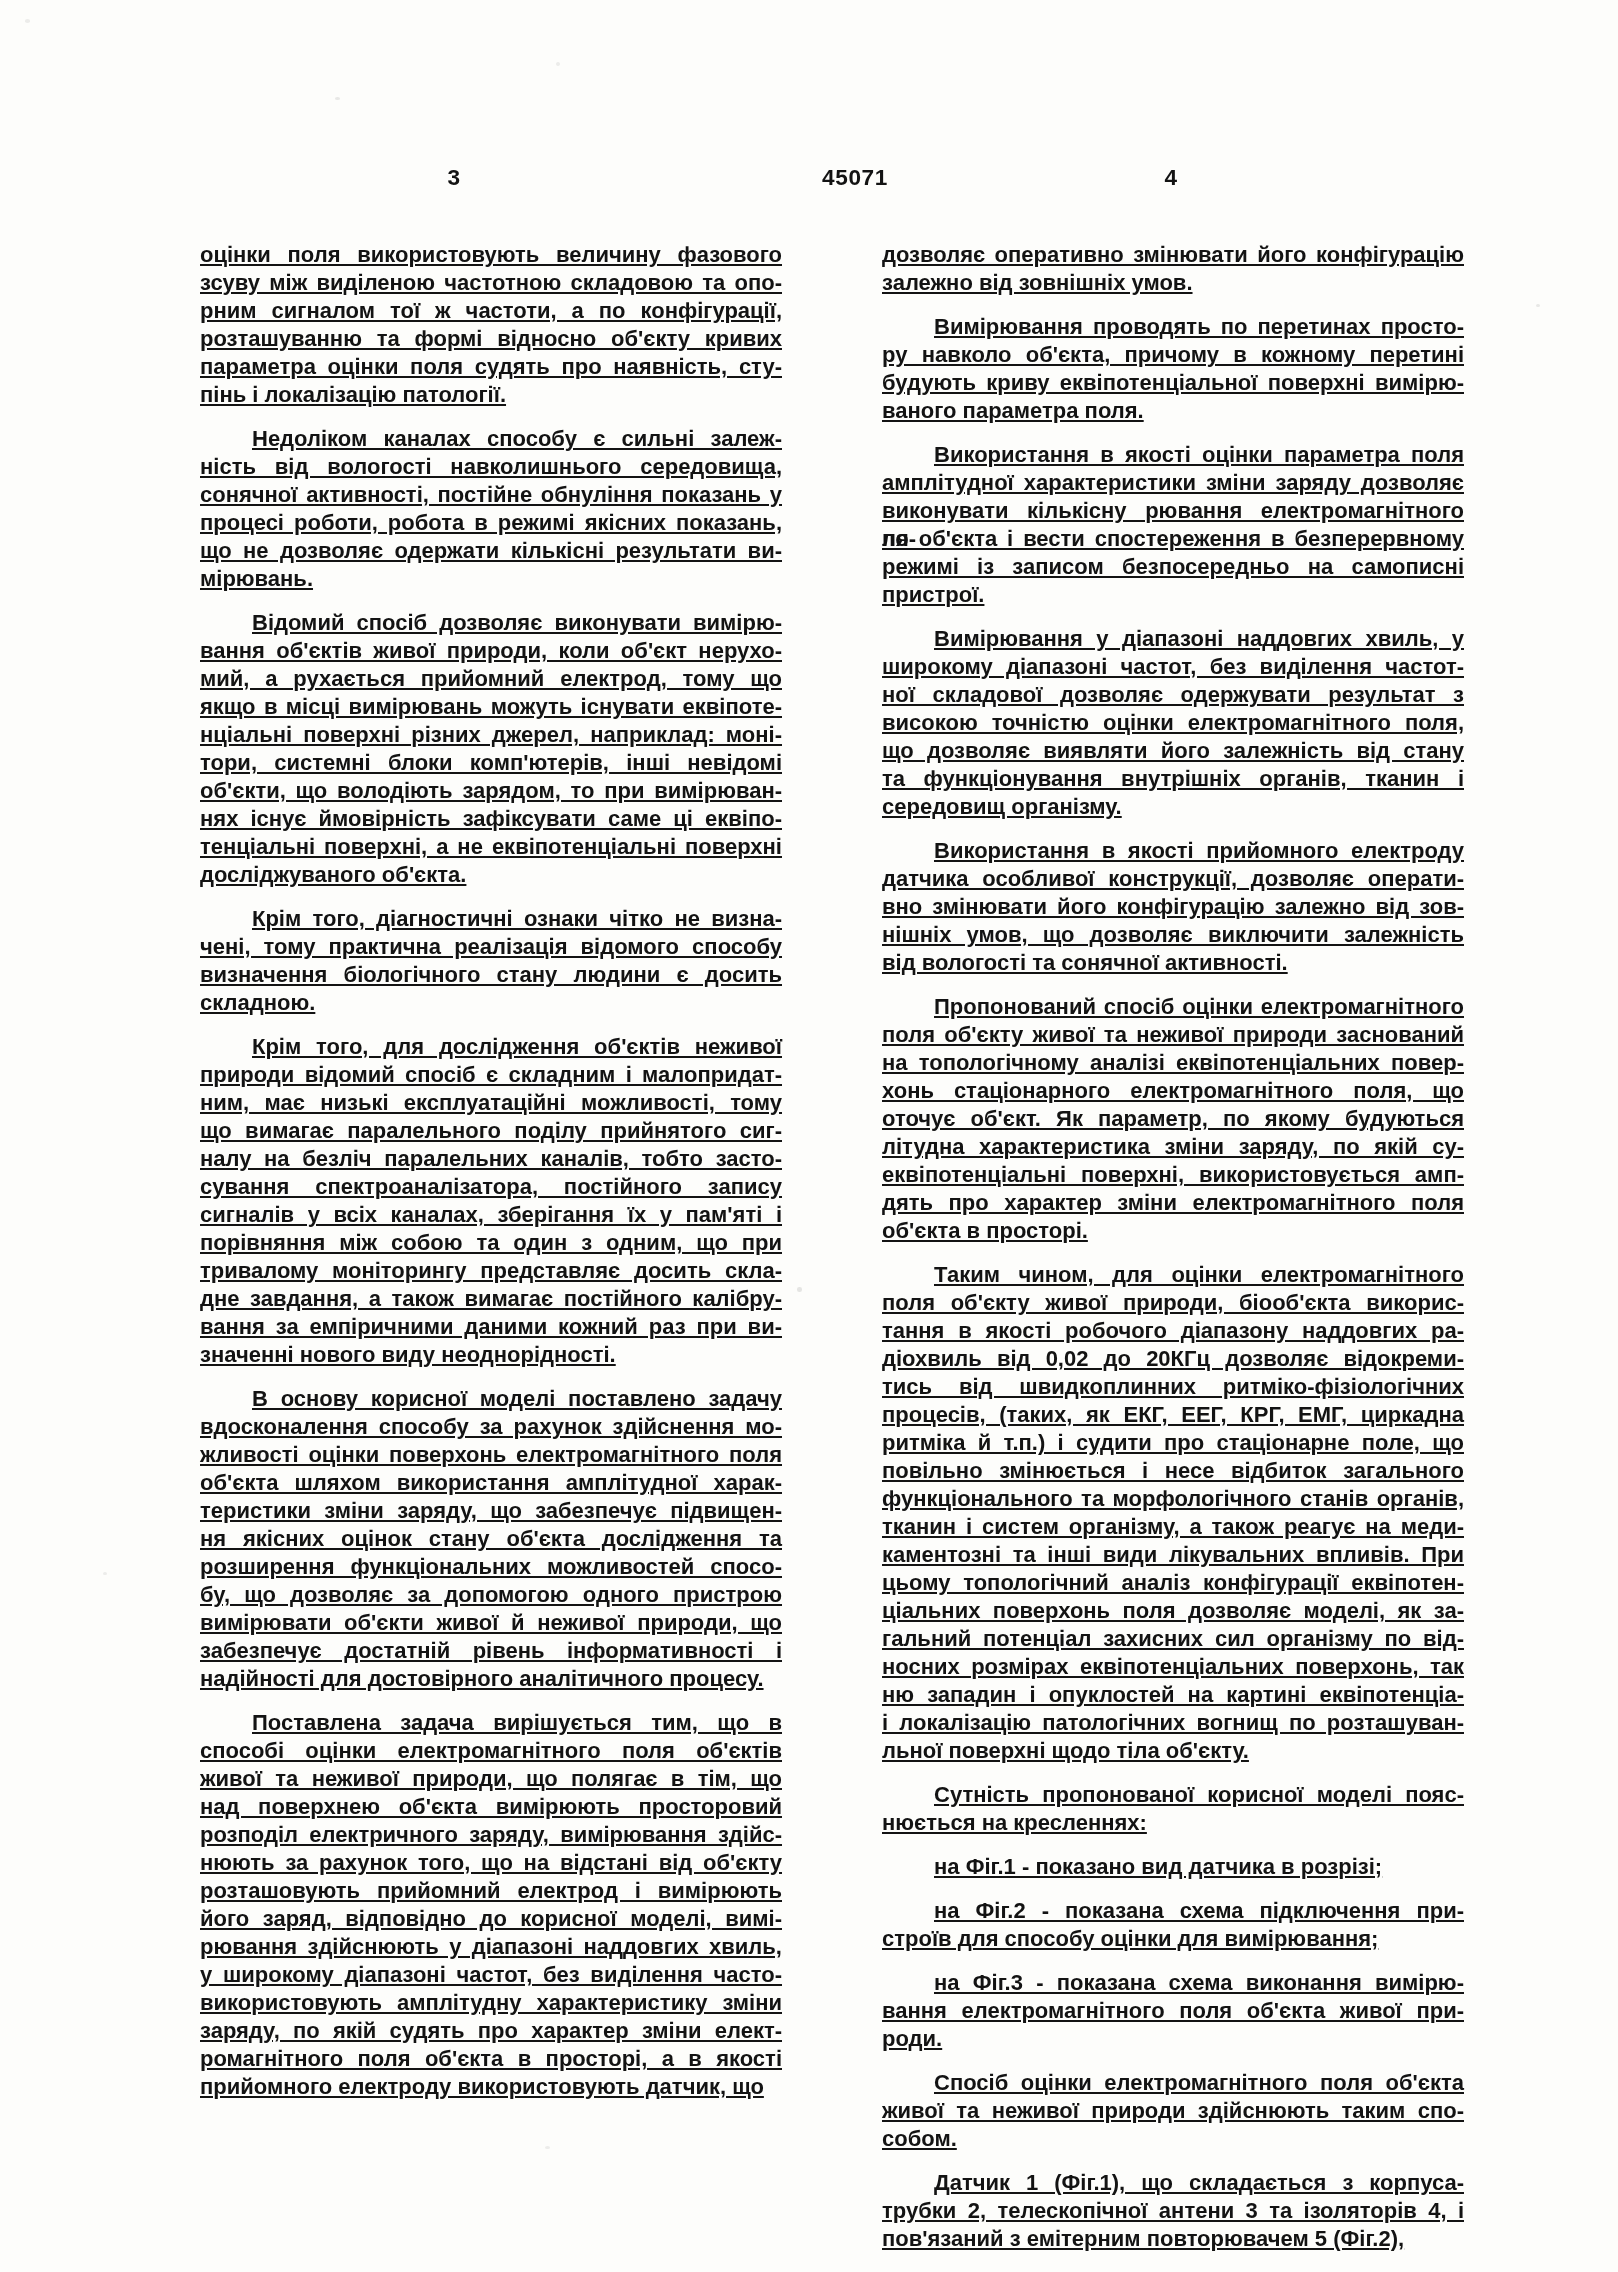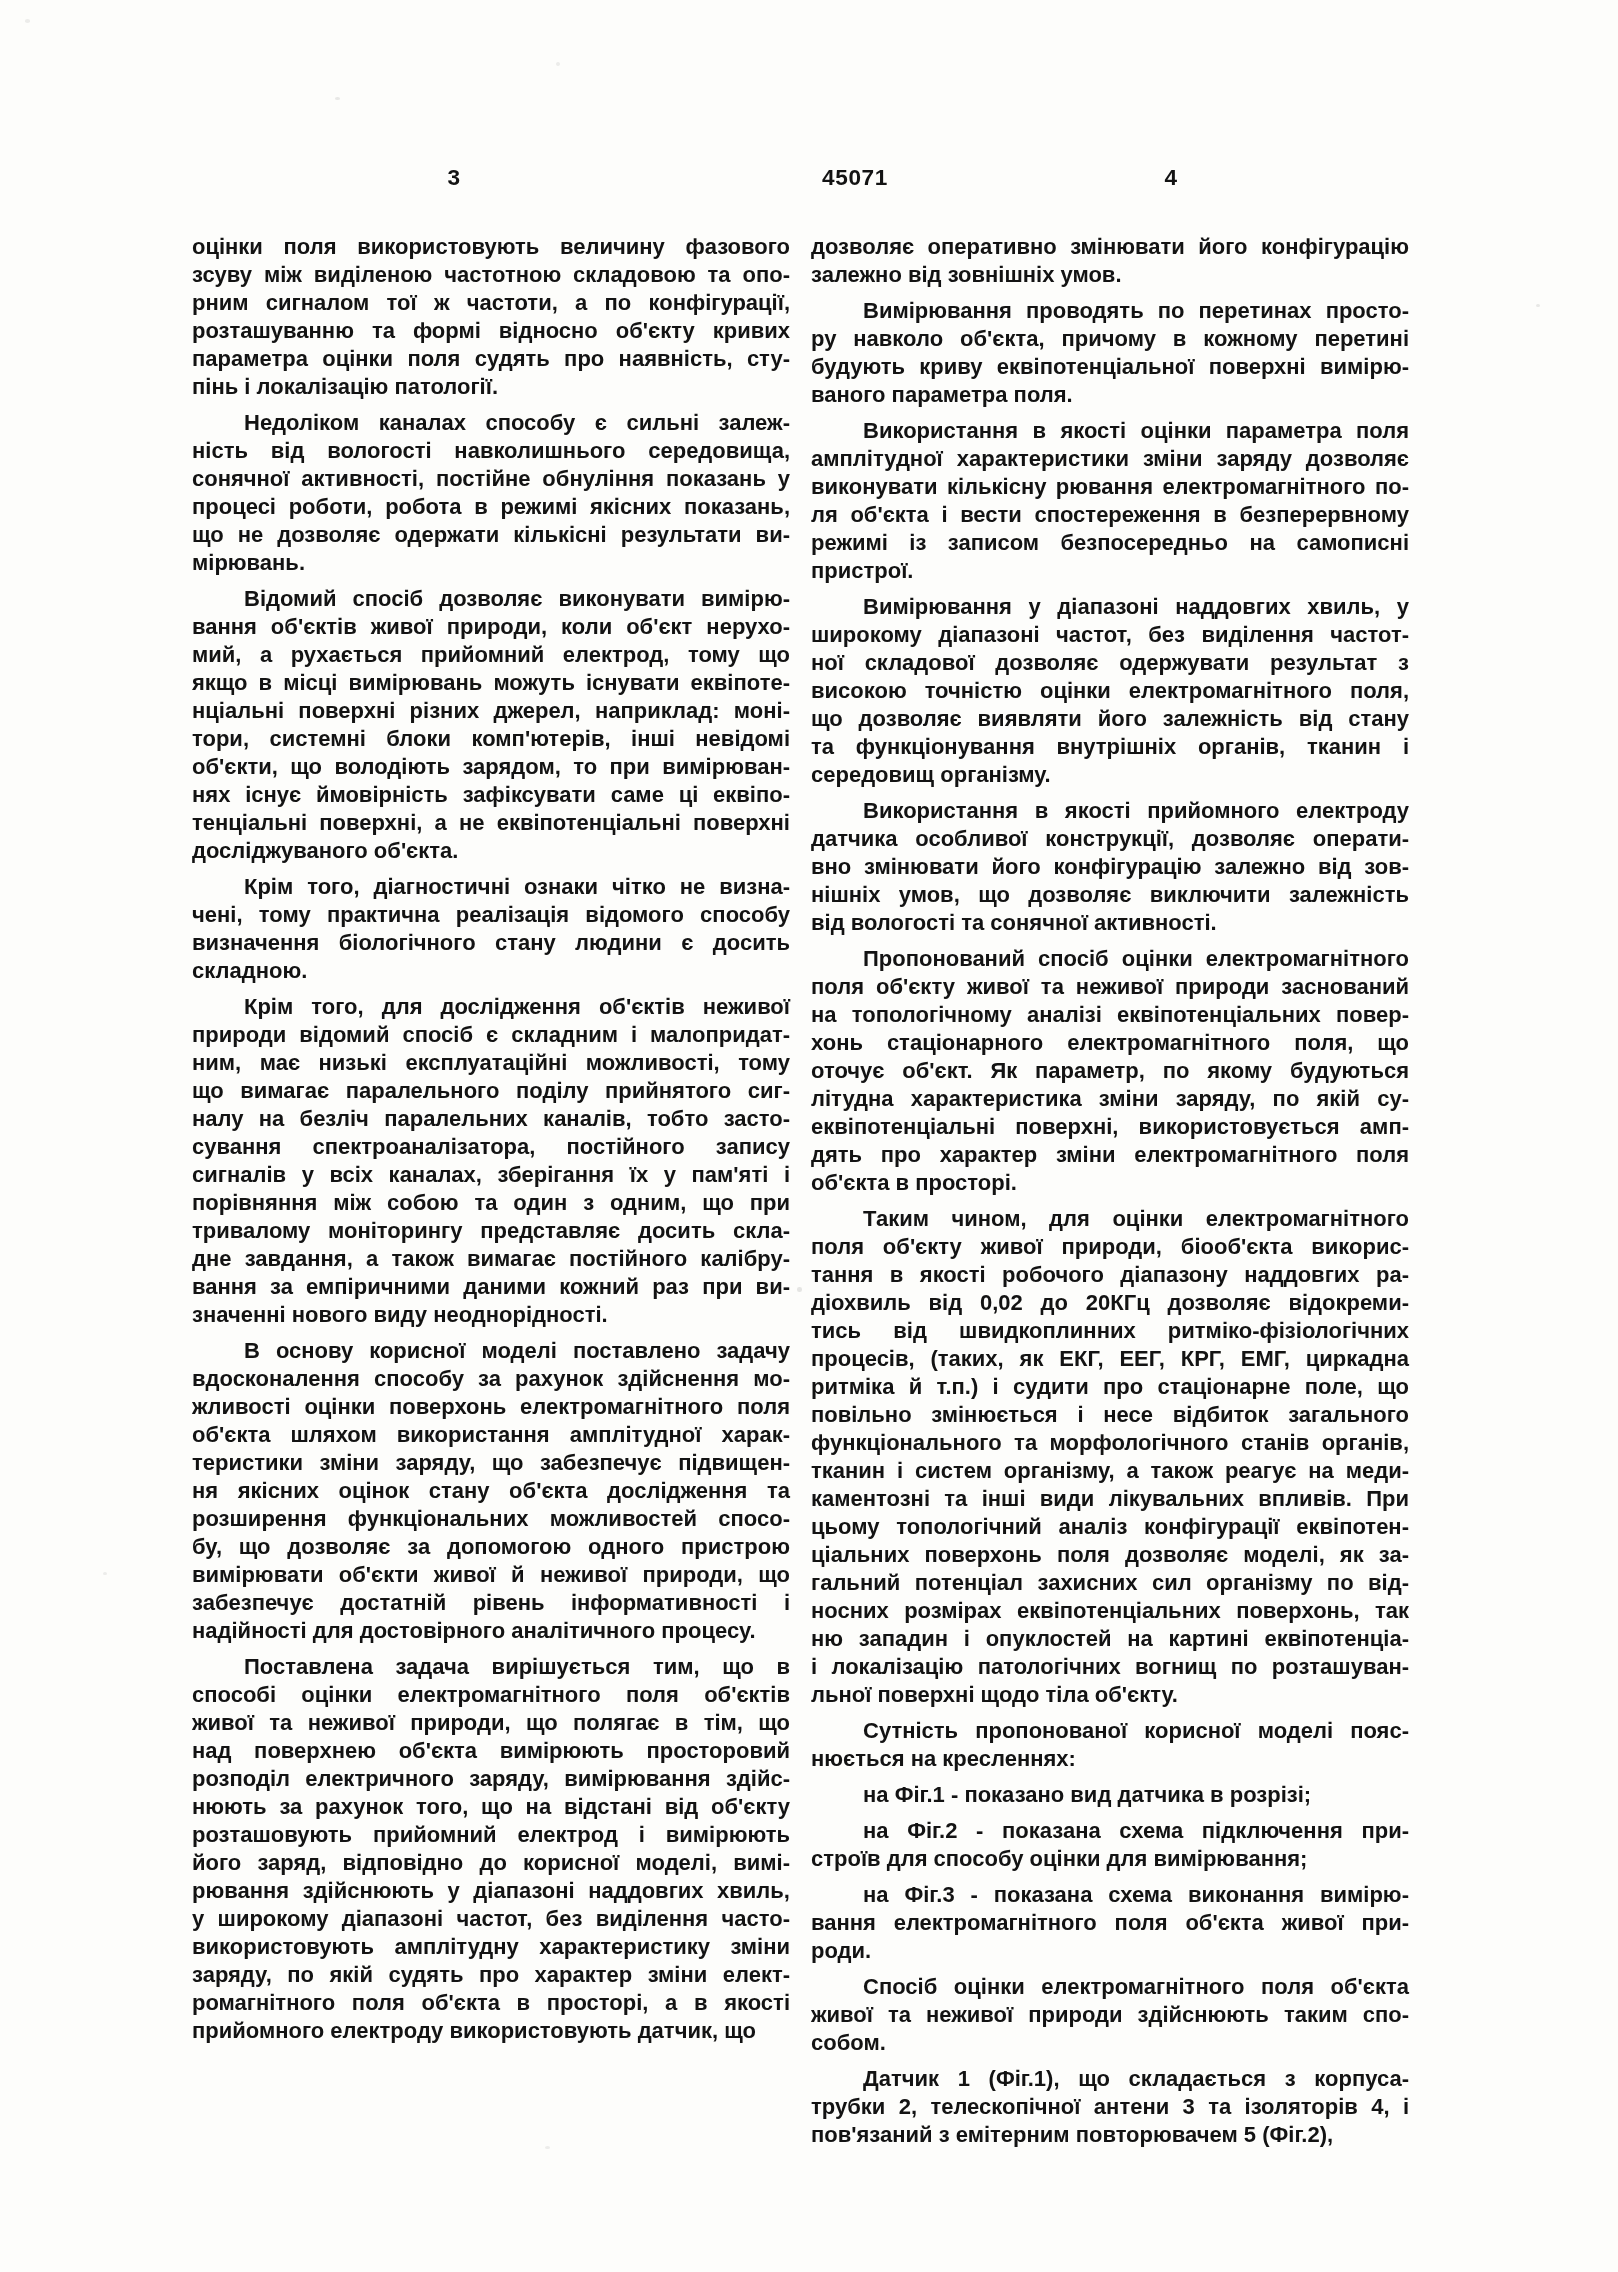--- a/index.html
+++ b/index.html
@@ -34,22 +34,22 @@
   .col {
     position: absolute;
     top: 225px;
     width: 614px;
     font-size: 22px;
     font-weight: 700;
     line-height: 28px;
     color: #131313;
   }
   .col-left  { left: 184px;  }
-  .col-right { left: 803px; }
-  .para { margin: 8px; padding: 0; }
+  .col-right { left: 866px; }
+  .para { margin: 16px; padding: 0; text-decoration: underline; }
   .line {
     text-align: justify;
     text-align-last: justify;
     height: 28px;
     white-space: normal;
   }
   .line.last { text-align-last: left; }
   .line.indent { text-indent: 52px; }
   .speck {
     position: absolute;

